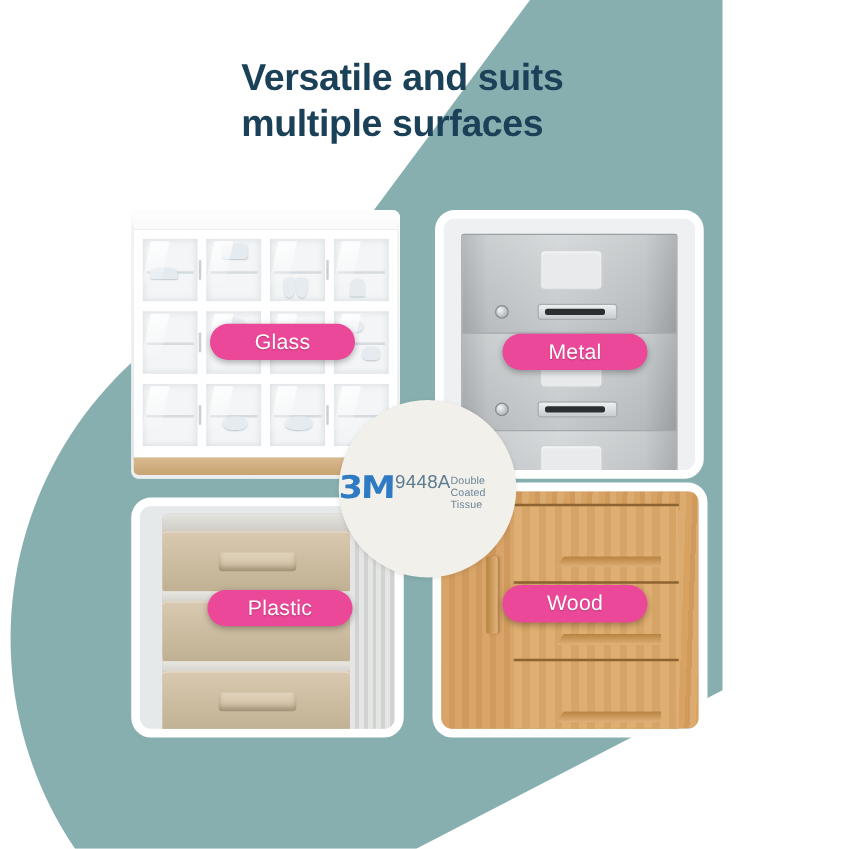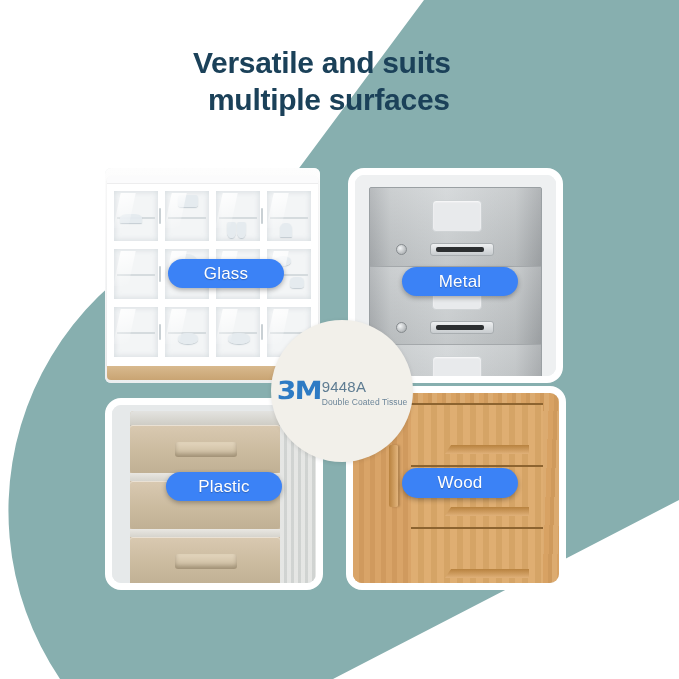--- a/index.html
+++ b/index.html
@@ -2,35 +2,35 @@
 <html><head>
 <meta charset="utf-8">
 <style>
   html,body{margin:0;padding:0;}
   body{
     width:679px;height:679px;overflow:hidden;
     background:#ffffff;
     font-family:"Liberation Sans",sans-serif;
     position:relative;
   }
-  #stage{position:absolute;inset:0;width:679px;height:679px;overflow:hidden;}
+  #stage{position:absolute;inset:0;width:578px;height:679px;overflow:hidden;}
 
   
   .bg-layer{position:absolute;inset:0;}
   .bg-svg{position:absolute;left:0;top:0;}
 
   
   .headline{
     position:absolute;left:193px;top:45px;width:430px;
     font-size:30px;line-height:1.23;font-weight:bold;
     letter-spacing:-0.3px;
     color:#1b4159;
     z-index:6;
   }
-  .headline .l2{display:block;margin-left:15px;}
+  .headline .l2{display:block;}
 
   
   .panel{
     position:absolute;z-index:4;overflow:hidden;
     background:#e9edef;
   }
   .panel.framed{
     border:7px solid #ffffff;border-radius:16px;
     box-sizing:border-box;
   }
@@ -111,21 +111,21 @@
     background:linear-gradient(180deg,#b8823f,#e0b179);
     clip-path:polygon(0 100%,6px 0,100% 0,100% 100%);
     box-shadow:0 2px 2px rgba(90,60,25,.35);}
   .wd-doorpull{position:absolute;left:36px;top:42px;width:9px;height:62px;
     background:linear-gradient(90deg,#b8823f,#e2b47c);
     border-radius:2px;box-shadow:2px 0 2px rgba(90,60,25,.3);}
 
   
   .pill{
     position:absolute;z-index:9;
-    background:#3b82f6;
+    background:#ec4899;
     color:#ffffff;
     border-radius:999px;
     display:flex;align-items:center;justify-content:center;
     font-size:17px;font-weight:400;letter-spacing:.2px;
     box-shadow:0 2px 5px rgba(0,0,0,.30);
     text-shadow:0 1px 1px rgba(0,0,0,.25);
   }
   #pill-glass{left:168px;top:259px;width:116px;height:29px;}
   #pill-metal{left:402px;top:267px;width:116px;height:29px;}
   #pill-plastic{left:166px;top:472px;width:116px;height:29px;}
@@ -140,21 +140,21 @@
     display:flex;align-items:center;justify-content:center;
     box-shadow:0 1px 4px rgba(0,0,0,.10);
   }
   .badge-row{display:flex;align-items:flex-start;gap:6px;transform:translateY(2px);}
   .logo-3m{
     font-size:25px;font-weight:bold;color:#2e7bc4;
     letter-spacing:-1.6px;line-height:1;
     transform:scaleX(1.12) skewX(-1deg);transform-origin:left center;
     font-family:"DejaVu Sans",sans-serif;
   }
-  .badge-txt{display:flex;flex-direction:column;line-height:1.12;padding-top:1px;}
+  .badge-txt{display:flex;flex-direction:row;line-height:1.12;padding-top:1px;}
   .badge-code{font-size:15px;color:#5e7c92;letter-spacing:.2px;}
   .badge-desc{font-size:8.5px;color:#6c8599;letter-spacing:.1px;margin-top:2px;}
 </style>
 </head>
 <body>
 
 <div id="stage">
 
   <div class="bg-layer">
     <svg class="bg-svg" width="679" height="679" viewBox="0 0 679 679">

